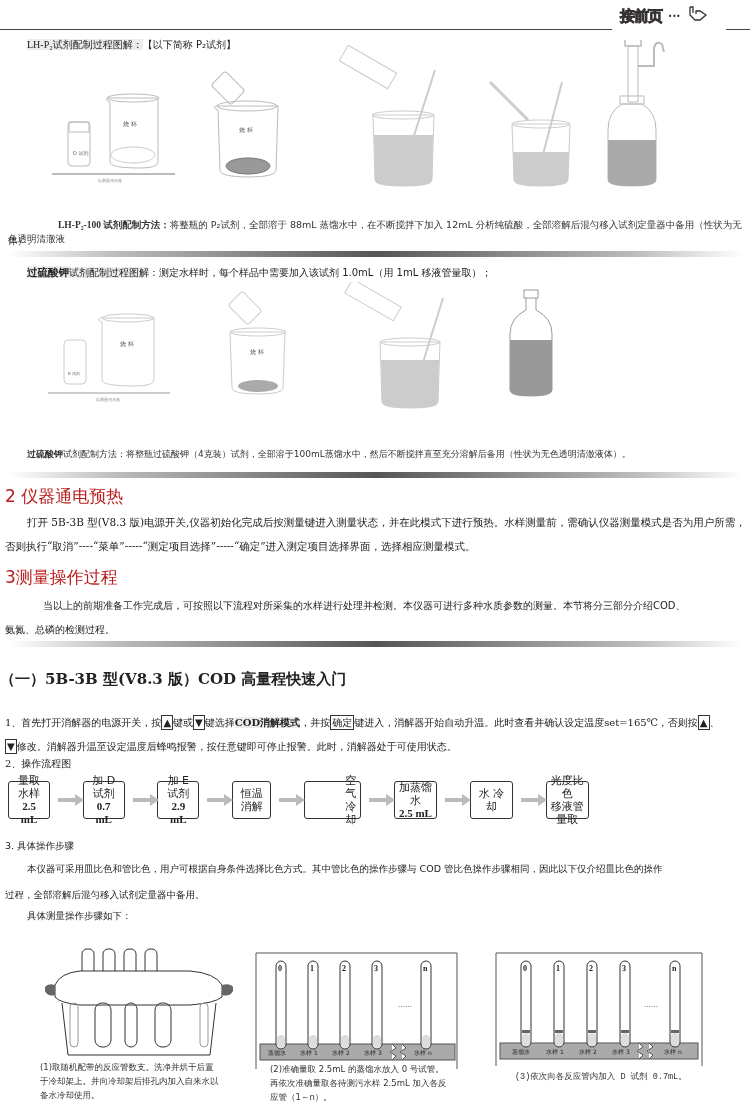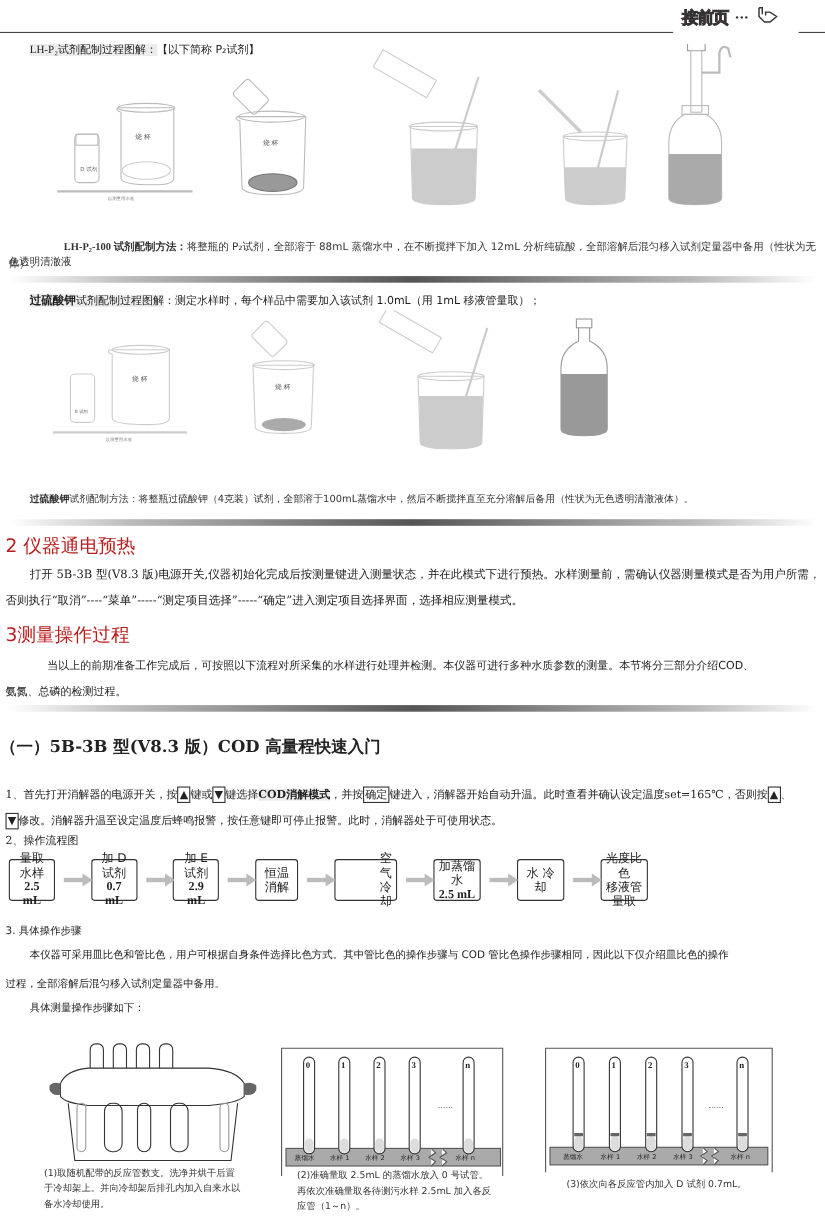--- a/index.html
+++ b/index.html
@@ -302,13 +302,13 @@
       <text x="18" y="103">蒸馏水</text>
         <text x="52" y="103">水样 1</text>
       <text x="85" y="103">水样 2</text>
         <text x="118" y="103">水样 3</text>
       <text x="170" y="103">水样 n</text>
     </g>
     <path d="M145 92 L149 96 L143 100 L149 104 L145 108" stroke="#555" fill="#fff"></path>
     <path d="M155 92 L159 96 L153 100 L159 104 L155 108" stroke="#555" fill="#fff"></path>
   </svg>
 </div>
-<div class="abs cap" style="left:515px; top:1070px; width:200px;">(3)依次向各反应管内加入 D 试剂 0.7mL。</div>
+<div class="abs cap" style="left:515px; top:1070px; width:200px;font-family:Liberation Mono, monospace;">(3)依次向各反应管内加入 D 试剂 0.7mL。</div>
 
 </body></html>

